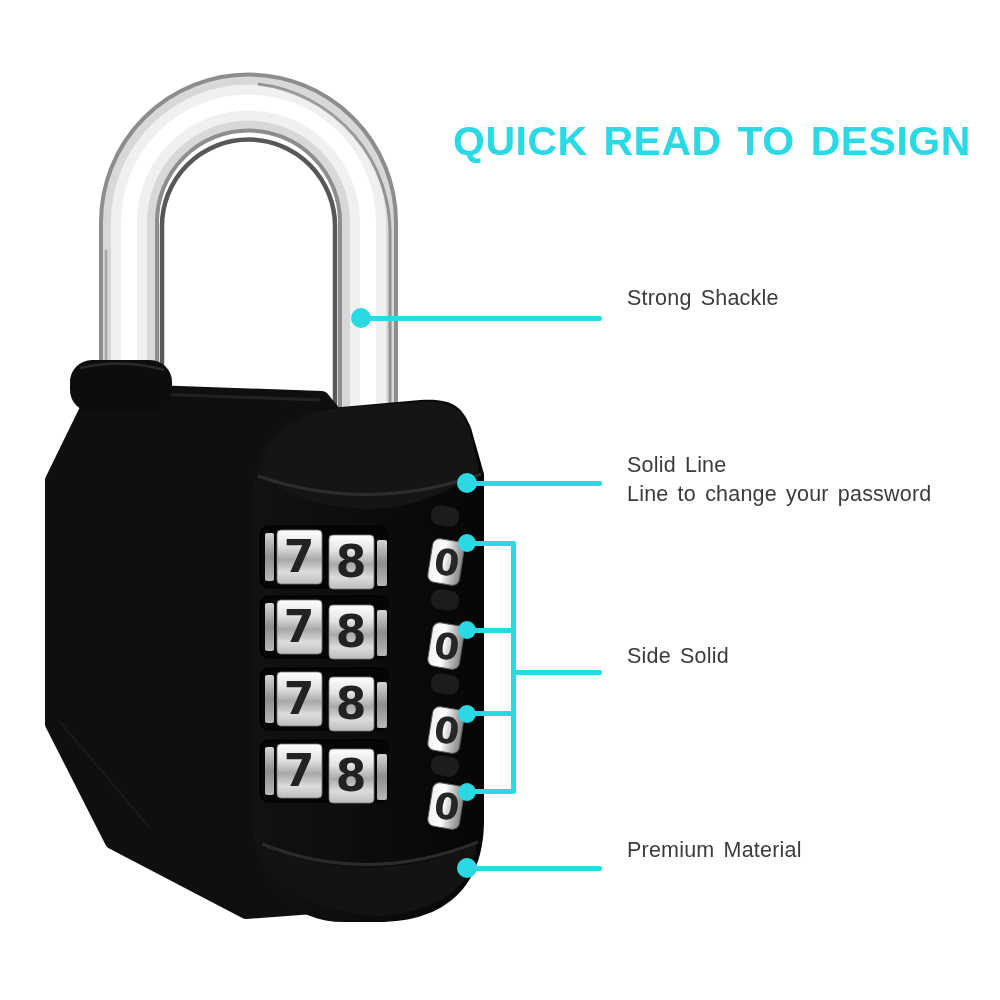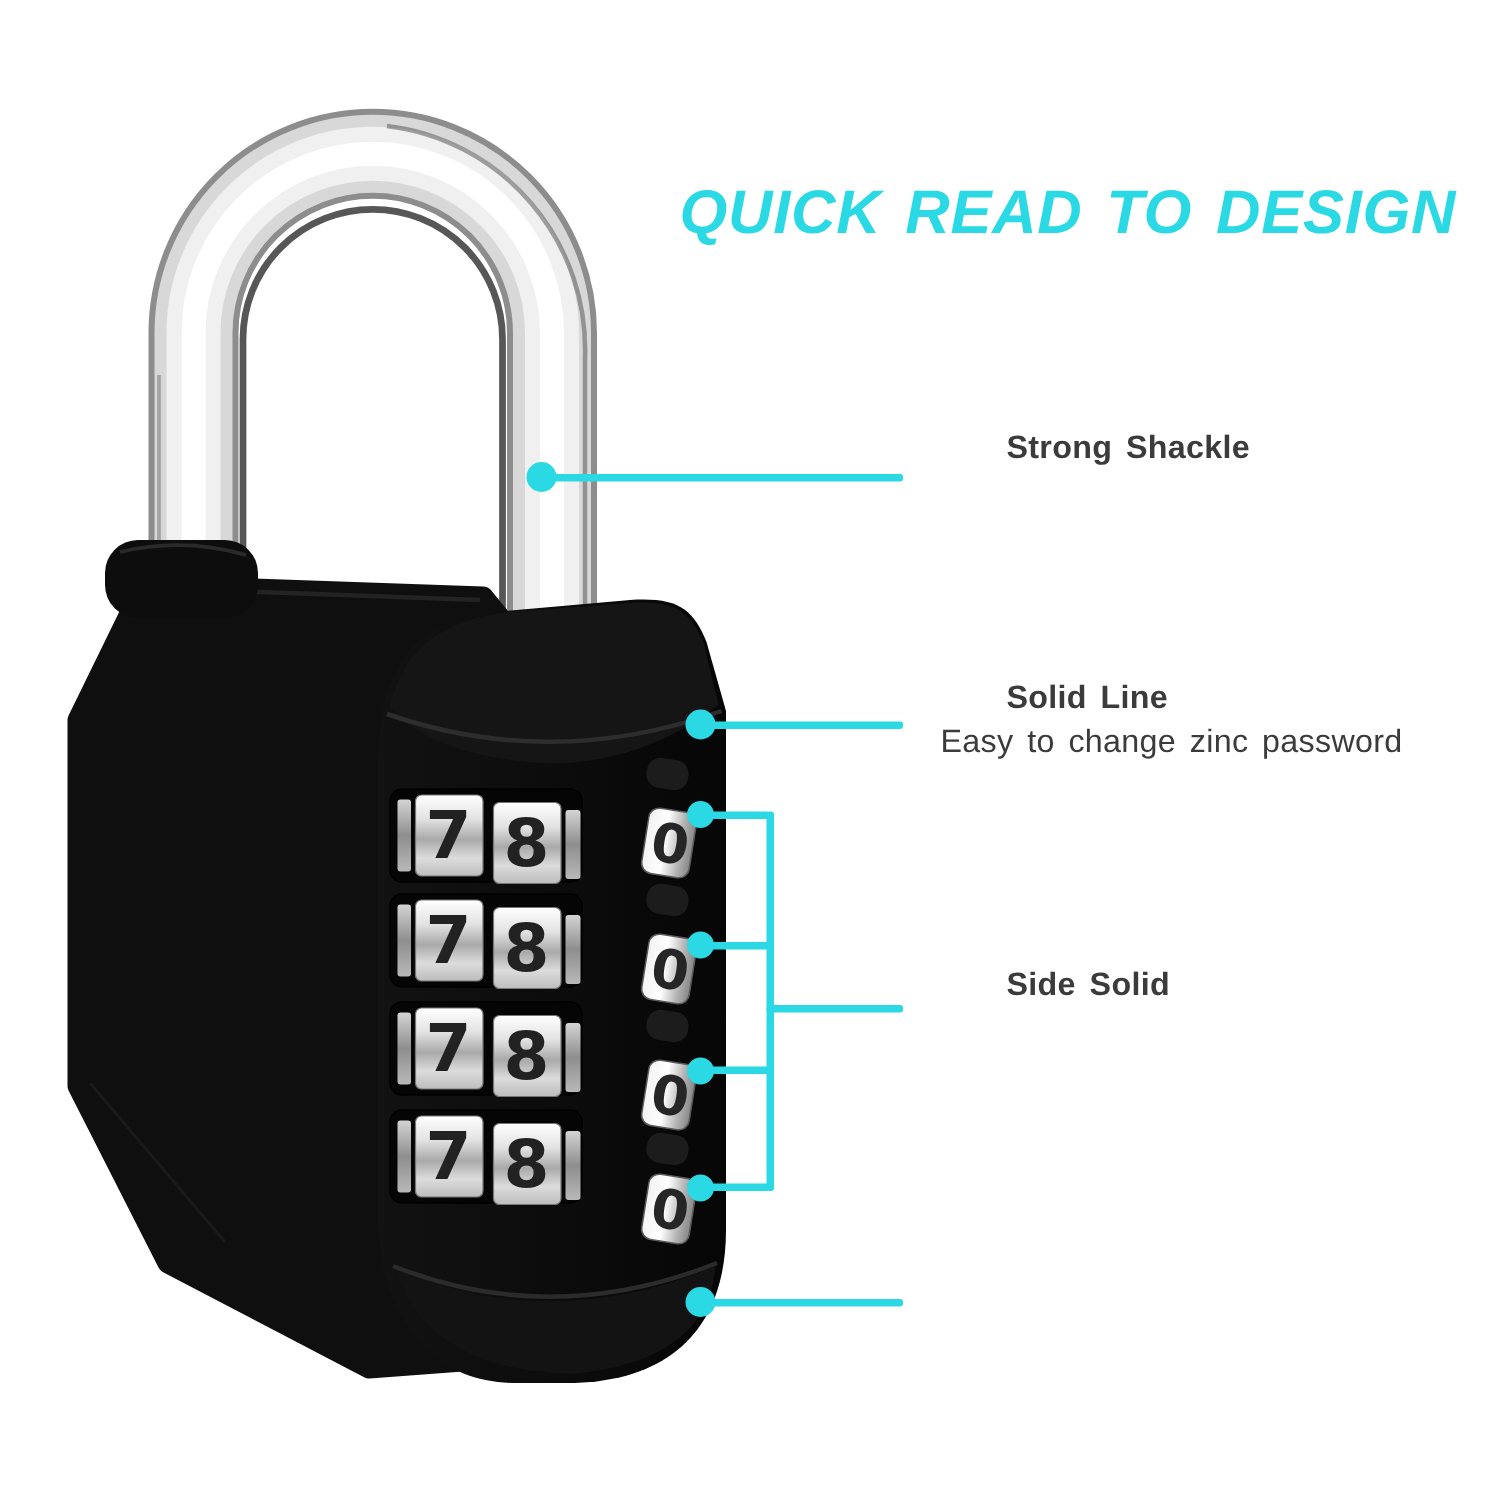--- a/index.html
+++ b/index.html
@@ -4,28 +4,28 @@
 <style>
   html,body{margin:0;padding:0;background:#fff;}
   #stage{
     position:relative;width:1000px;height:1000px;background:#fff;
     font-family:"Liberation Sans","DejaVu Sans",sans-serif;overflow:hidden;
   }
   #lock-svg{position:absolute;left:0;top:0;}
   .title{
     position:absolute;left:453px;top:118px;width:540px;
     font-size:41px;font-weight:bold;letter-spacing:.5px;word-spacing:4px;
-    color:#2BD9E4;white-space:nowrap;font-style:italic;
+    color:#2BD9E4;white-space:nowrap;
   }
   .annotation{
     position:absolute;left:627px;width:370px;
     color:#3B3B3B;font-size:21.5px;line-height:29px;
     letter-spacing:.2px;word-spacing:3px;white-space:nowrap;
   }
-  .annotation .heading{font-weight:bold;margin-left:44px;}
+  .annotation .heading{font-weight:normal;}
   .callout-line{position:absolute;height:5px;background:#2BD9E4;border-radius:2px;}
   .callout-vline{position:absolute;width:5px;background:#2BD9E4;border-radius:2px;}
   .callout-dot{position:absolute;width:20px;height:20px;border-radius:50%;background:#2BD9E4;}
   .callout-dot.small{width:18px;height:18px;}
 </style>
 </head>
 <body>
 
 <div id="stage">
 
@@ -176,23 +176,24 @@
 
   <div class="callout-line" style="left:467px;top:866px;width:135px;"></div>
   <div class="callout-dot" style="left:457px;top:858px;"></div>
 
   <div class="annotation" style="top:284px;">
     <div class="heading">Strong Shackle</div>
   </div>
 
   <div class="annotation" style="top:451px;">
     <div class="heading">Solid Line</div>
-    <div class="description">Easy to change zinc password</div>
+    <div class="description">Line to change your password</div>
   </div>
 
   <div class="annotation" style="top:642px;">
     <div class="heading">Side Solid</div>
   </div>
 
   <div class="annotation" style="top:836px;">
+    <div class="heading">Premium Material</div>
   </div>
 
 </div>
 
 </body></html>

